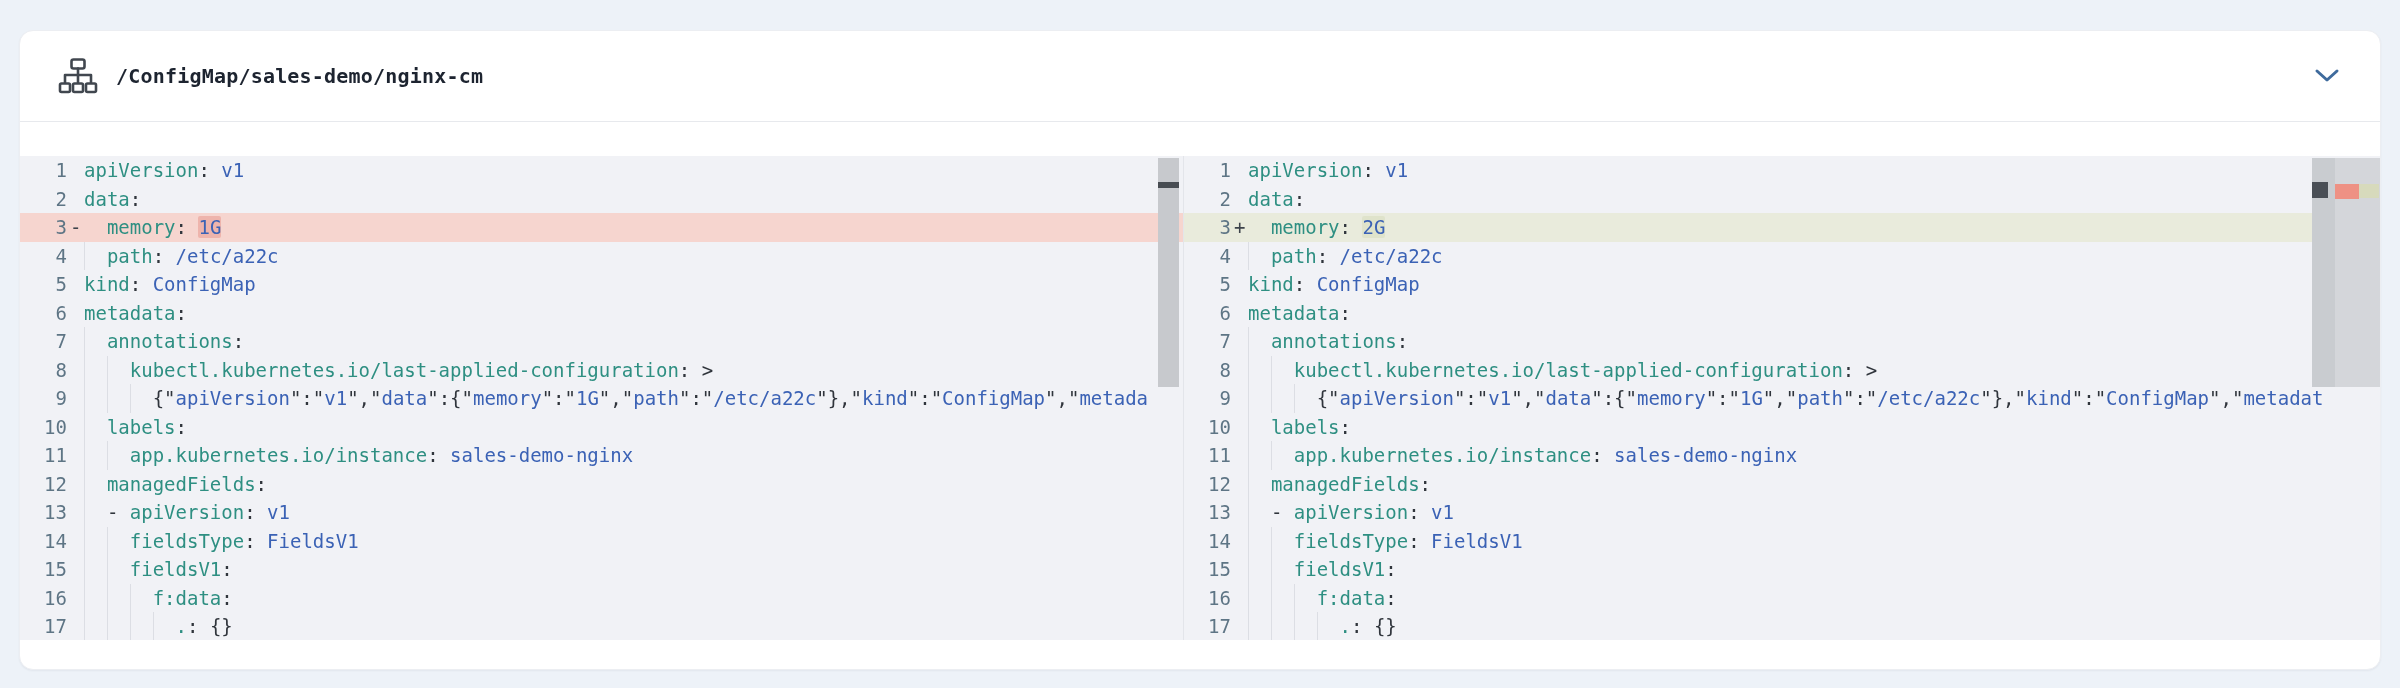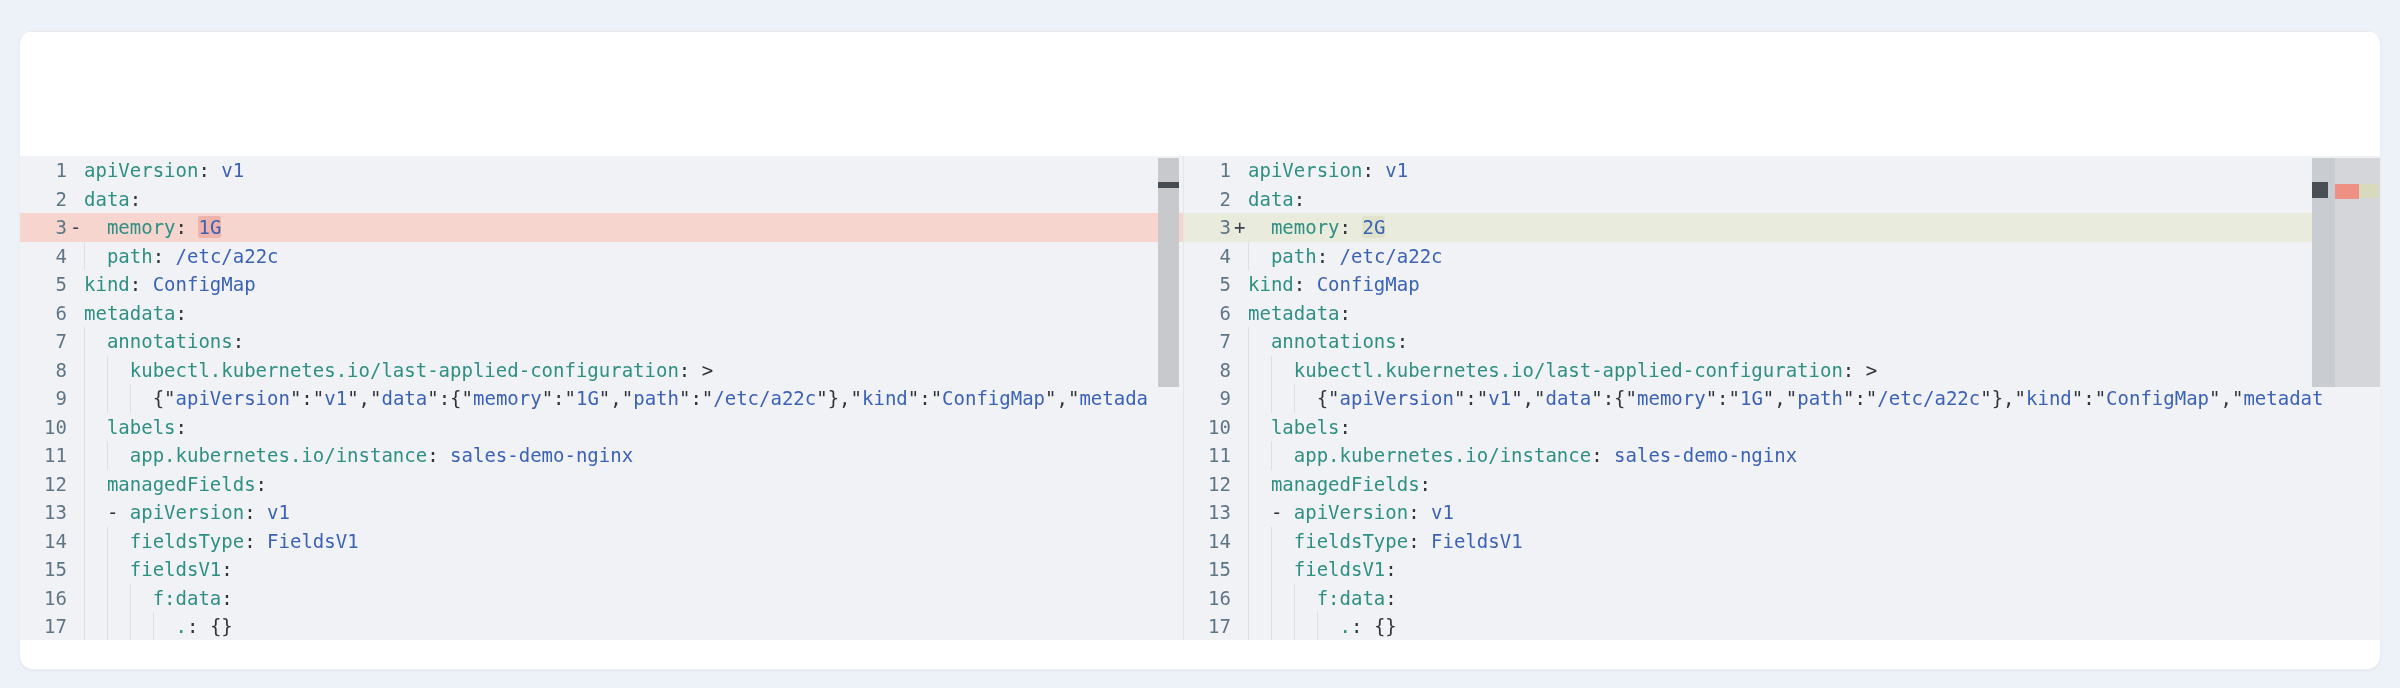--- a/index.html
+++ b/index.html
@@ -64,20 +64,33 @@
   .ruler .lane { position:absolute; left:23px; top:0; width:45px; height:100%; background:#d4d6da; }
   .ruler .lane .del { position:absolute; left:0; top:26px; width:24px; height:15px; background:#ee9184; }
   .ruler .lane .add { position:absolute; left:24px; top:26px; width:20px; height:14px; background:#d7dabc; }
 </style>
 </head>
 <body>
 
 <div class="page">
   <div class="card">
 
+    <div class="card-header">
+      <svg class="hdr-icon" viewBox="0 0 40 36" fill="none" stroke="#41474f" stroke-width="2.6" stroke-linecap="round" stroke-linejoin="round">
+        <rect x="13.5" y="1.5" width="13" height="9" rx="2"></rect>
+        <path d="M20 10.5 V17 M7 17 H33 M7 17 V24.5 M20 17 V24.5 M33 17 V24.5"></path>
+        <rect x="2" y="25.5" width="10" height="8.5" rx="1.5"></rect>
+        <rect x="15" y="25.5" width="10" height="8.5" rx="1.5"></rect>
+        <rect x="28" y="25.5" width="10" height="8.5" rx="1.5"></rect>
+      </svg>
+      <span class="hdr-title">/ConfigMap/sales-demo/nginx-cm</span>
+      <svg class="hdr-chevron" viewBox="0 0 26 16" fill="none" stroke="#3f6b9d" stroke-width="3" stroke-linecap="round" stroke-linejoin="round">
+        <path d="M3 3 L13 12 L23 3"></path>
+      </svg>
+    </div>
 
     <div class="divider"></div>
 
     <div class="editor">
       <div class="pane original" id="pane-original">
         <div class="lines">
             <div class="code-line"><span class="ln">1</span><span class="code"><span class="tk-key">apiVersion</span><span class="tk-punct">:</span><span> </span><span class="tk-val">v1</span></span></div>
             <div class="code-line"><span class="ln">2</span><span class="code"><span class="tk-key">data</span><span class="tk-punct">:</span></span></div>
             <div class="code-line removed"><span class="ln">3</span><span class="sign">-</span><span class="code"><span>  </span><span class="tk-key">memory</span><span class="tk-punct">:</span><span> </span><span class="tk-val char-del">1G</span></span></div>
             <div class="code-line"><span class="guide" style="left: 64px;"></span><span class="ln">4</span><span class="code"><span>  </span><span class="tk-key">path</span><span class="tk-punct">:</span><span> </span><span class="tk-val">/etc/a22c</span></span></div>

